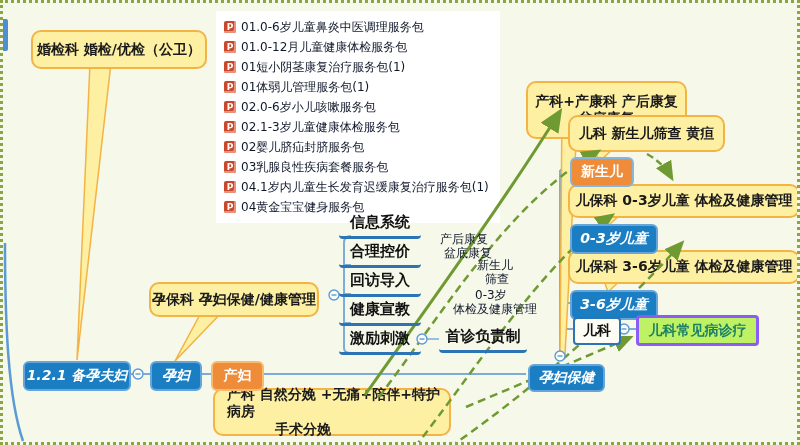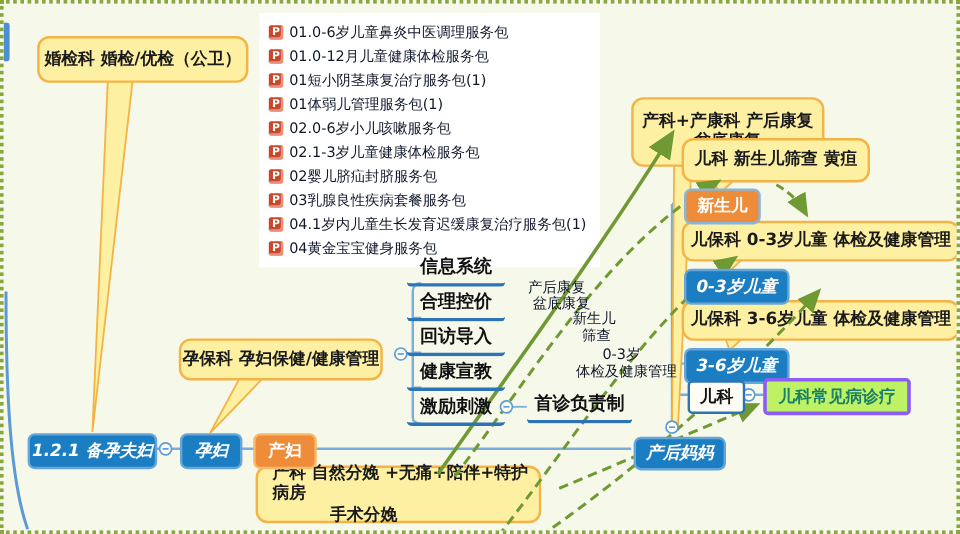--- a/index.html
+++ b/index.html
@@ -171,21 +171,21 @@
   <div class="node blue" style="left:20px;top:358px;width:104px;height:26px;">
     <span>1.2.1 备孕夫妇</span>
   </div>
   <div class="node blue" style="left:147px;top:358px;width:48px;height:26px;">
     <span>孕妇</span>
   </div>
   <div class="node orange" style="left:208px;top:358px;width:49px;height:26px;">
     <span>产妇</span>
   </div>
   <div class="node blue" style="left:525px;top:361px;width:73px;height:24px;">
-    <span>产后妈妈</span>
+    <span>孕妇保健</span>
   </div>
   <div class="node orange bluedge" style="left:567px;top:154px;width:60px;height:26px;">
     <span>新生儿</span>
   </div>
   <div class="node blue" style="left:567px;top:221px;width:84px;height:26px;">
     <span>0-3岁儿童</span>
   </div>
   <div class="node blue" style="left:567px;top:287px;width:84px;height:26px;">
     <span>3-6岁儿童</span>
   </div>
@@ -204,18 +204,18 @@
   <div class="strat" style="left:336px;top:326px;"><span>激励刺激</span></div>
 
   <div class="linelabel" style="left:437px;top:229px;">
     <span class="l2">产后康复</span>
     <span class="l2" style="padding-left:4px;">盆底康复</span>
   </div>
   <div class="linelabel" style="left:474px;top:255px;">
     <span class="l2">新生儿</span>
     <span class="l2" style="padding-left:8px;">筛查</span>
   </div>
-  <div class="linelabel" style="left:477px;top:285px;">
+  <div class="linelabel" style="left:450px;top:285px;">
     <span class="l2" style="padding-left:22px;">0-3岁</span>
     <span class="l2">体检及健康管理</span>
   </div>
 
 </div>
 
 </body></html>

